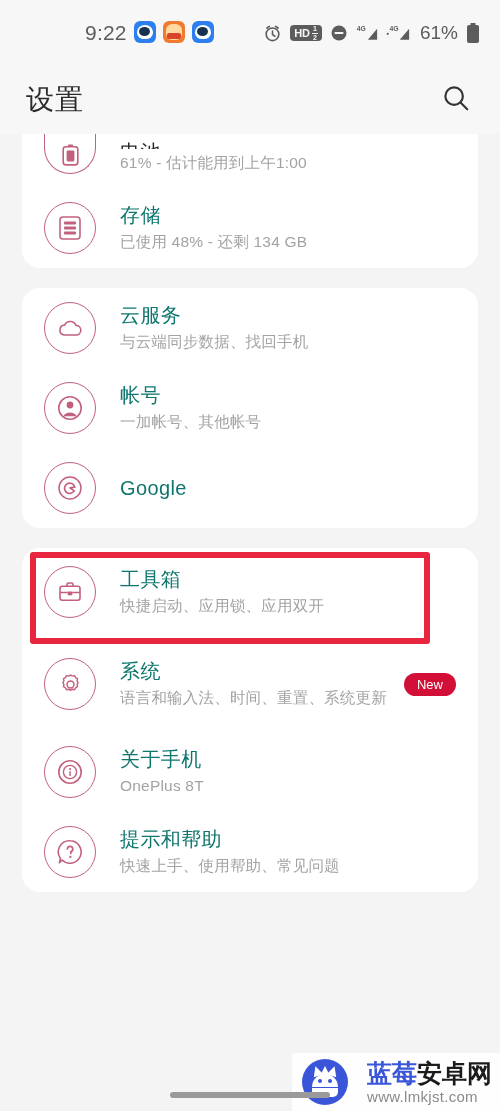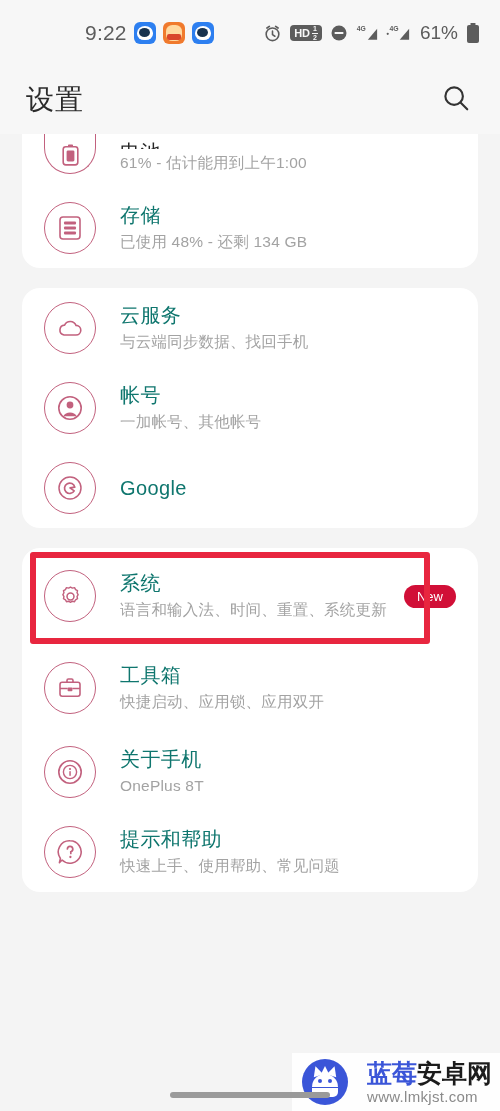--- a/index.html
+++ b/index.html
@@ -19,21 +19,20 @@
   .statusbar {
     height: 66px;
     display: flex;
     align-items: center;
     padding: 0 20px;
     box-sizing: border-box;
     background: #f7f7f7;
   }
   .sb-left {
     display: flex;
-    align-items: center;
     gap: 7px;
     margin-left: 65px;
   }
   .sb-clock {
     font-size: 21px;
     color: #5c5c5c;
     letter-spacing: 0.2px;
   }
   .sb-appicon {
     width: 22px;
@@ -432,48 +431,48 @@
           <path d="M17.8 12.2 A5.2 5.2 0 1 0 17.2 15.9 L13 12.9 Z" fill="none" stroke="#c2617e" stroke-width="1.7" stroke-linejoin="round"></path>
         </svg>
       </div>
       <div class="row-text">
         <div class="row-title">Google</div>
       </div>
     </div>
   </div>
 
   <div class="card" style="position:relative;">
+    <div class="row" style="min-height:88px;">
+      <div class="row-icon">
+        <svg width="24" height="22" viewBox="0 0 24 22">
+          <path d="M9 5 V3.4 A1.4 1.4 0 0 1 10.4 2 h3.2 A1.4 1.4 0 0 1 15 3.4 V5" fill="none" stroke="#c2617e" stroke-width="1.6"></path>
+          <rect x="2" y="5.2" width="20" height="14" rx="2.2" fill="none" stroke="#c2617e" stroke-width="1.6"></rect>
+          <rect x="9.6" y="10.4" width="4.8" height="3.8" rx="0.8" fill="#c2617e"></rect>
+          <path d="M2 11.6 H9.6 M14.4 11.6 H22" stroke="#c2617e" stroke-width="1.5"></path>
+        </svg>
+      </div>
+      <div class="row-text">
+        <div class="row-title">工具箱</div>
+        <div class="row-sub">快捷启动、应用锁、应用双开</div>
+      </div>
+    </div>
+
     <div class="row" style="min-height:96px;">
       <div class="row-icon">
         <svg width="25" height="25" viewBox="0 0 26 26">
           <path d="M13 3.2 l2 1.1 2.2-.5 1.1 2 2 1.1-.5 2.2 1.1 2-1.1 2 .5 2.2-2 1.1-1.1 2-2.2-.5-2 1.1-2-1.1-2.2.5-1.1-2-2-1.1.5-2.2-1.1-2 1.1-2-.5-2.2 2-1.1 1.1-2 2.2.5z" fill="none" stroke="#c2617e" stroke-width="1.5" stroke-linejoin="round"></path>
           <circle cx="13" cy="13" r="3.6" fill="none" stroke="#c2617e" stroke-width="1.6"></circle>
         </svg>
       </div>
       <div class="row-text" style="display:flex;align-items:flex-start;">
         <div style="flex:1 1 auto;min-width:0;">
           <div class="row-title">系统</div>
           <div class="row-sub wrap">语言和输入法、时间、重置、系统更新</div>
         </div>
         <div class="badge-new">New</div>
-      </div>
-    </div>
-
-    <div class="row" style="min-height:88px;">
-      <div class="row-icon">
-        <svg width="24" height="22" viewBox="0 0 24 22">
-          <path d="M9 5 V3.4 A1.4 1.4 0 0 1 10.4 2 h3.2 A1.4 1.4 0 0 1 15 3.4 V5" fill="none" stroke="#c2617e" stroke-width="1.6"></path>
-          <rect x="2" y="5.2" width="20" height="14" rx="2.2" fill="none" stroke="#c2617e" stroke-width="1.6"></rect>
-          <rect x="9.6" y="10.4" width="4.8" height="3.8" rx="0.8" fill="#c2617e"></rect>
-          <path d="M2 11.6 H9.6 M14.4 11.6 H22" stroke="#c2617e" stroke-width="1.5"></path>
-        </svg>
-      </div>
-      <div class="row-text">
-        <div class="row-title">工具箱</div>
-        <div class="row-sub">快捷启动、应用锁、应用双开</div>
       </div>
     </div>
 
     <div class="row">
       <div class="row-icon">
         <svg width="26" height="26" viewBox="0 0 26 26">
           <circle cx="13" cy="13" r="11.2" fill="none" stroke="#c2617e" stroke-width="1.6"></circle>
           <circle cx="13" cy="13" r="6.6" fill="none" stroke="#c2617e" stroke-width="1.4"></circle>
           <circle cx="13" cy="10" r="1.1" fill="#c2617e"></circle>
           <rect x="12.3" y="12" width="1.5" height="5" rx="0.7" fill="#c2617e"></rect>

